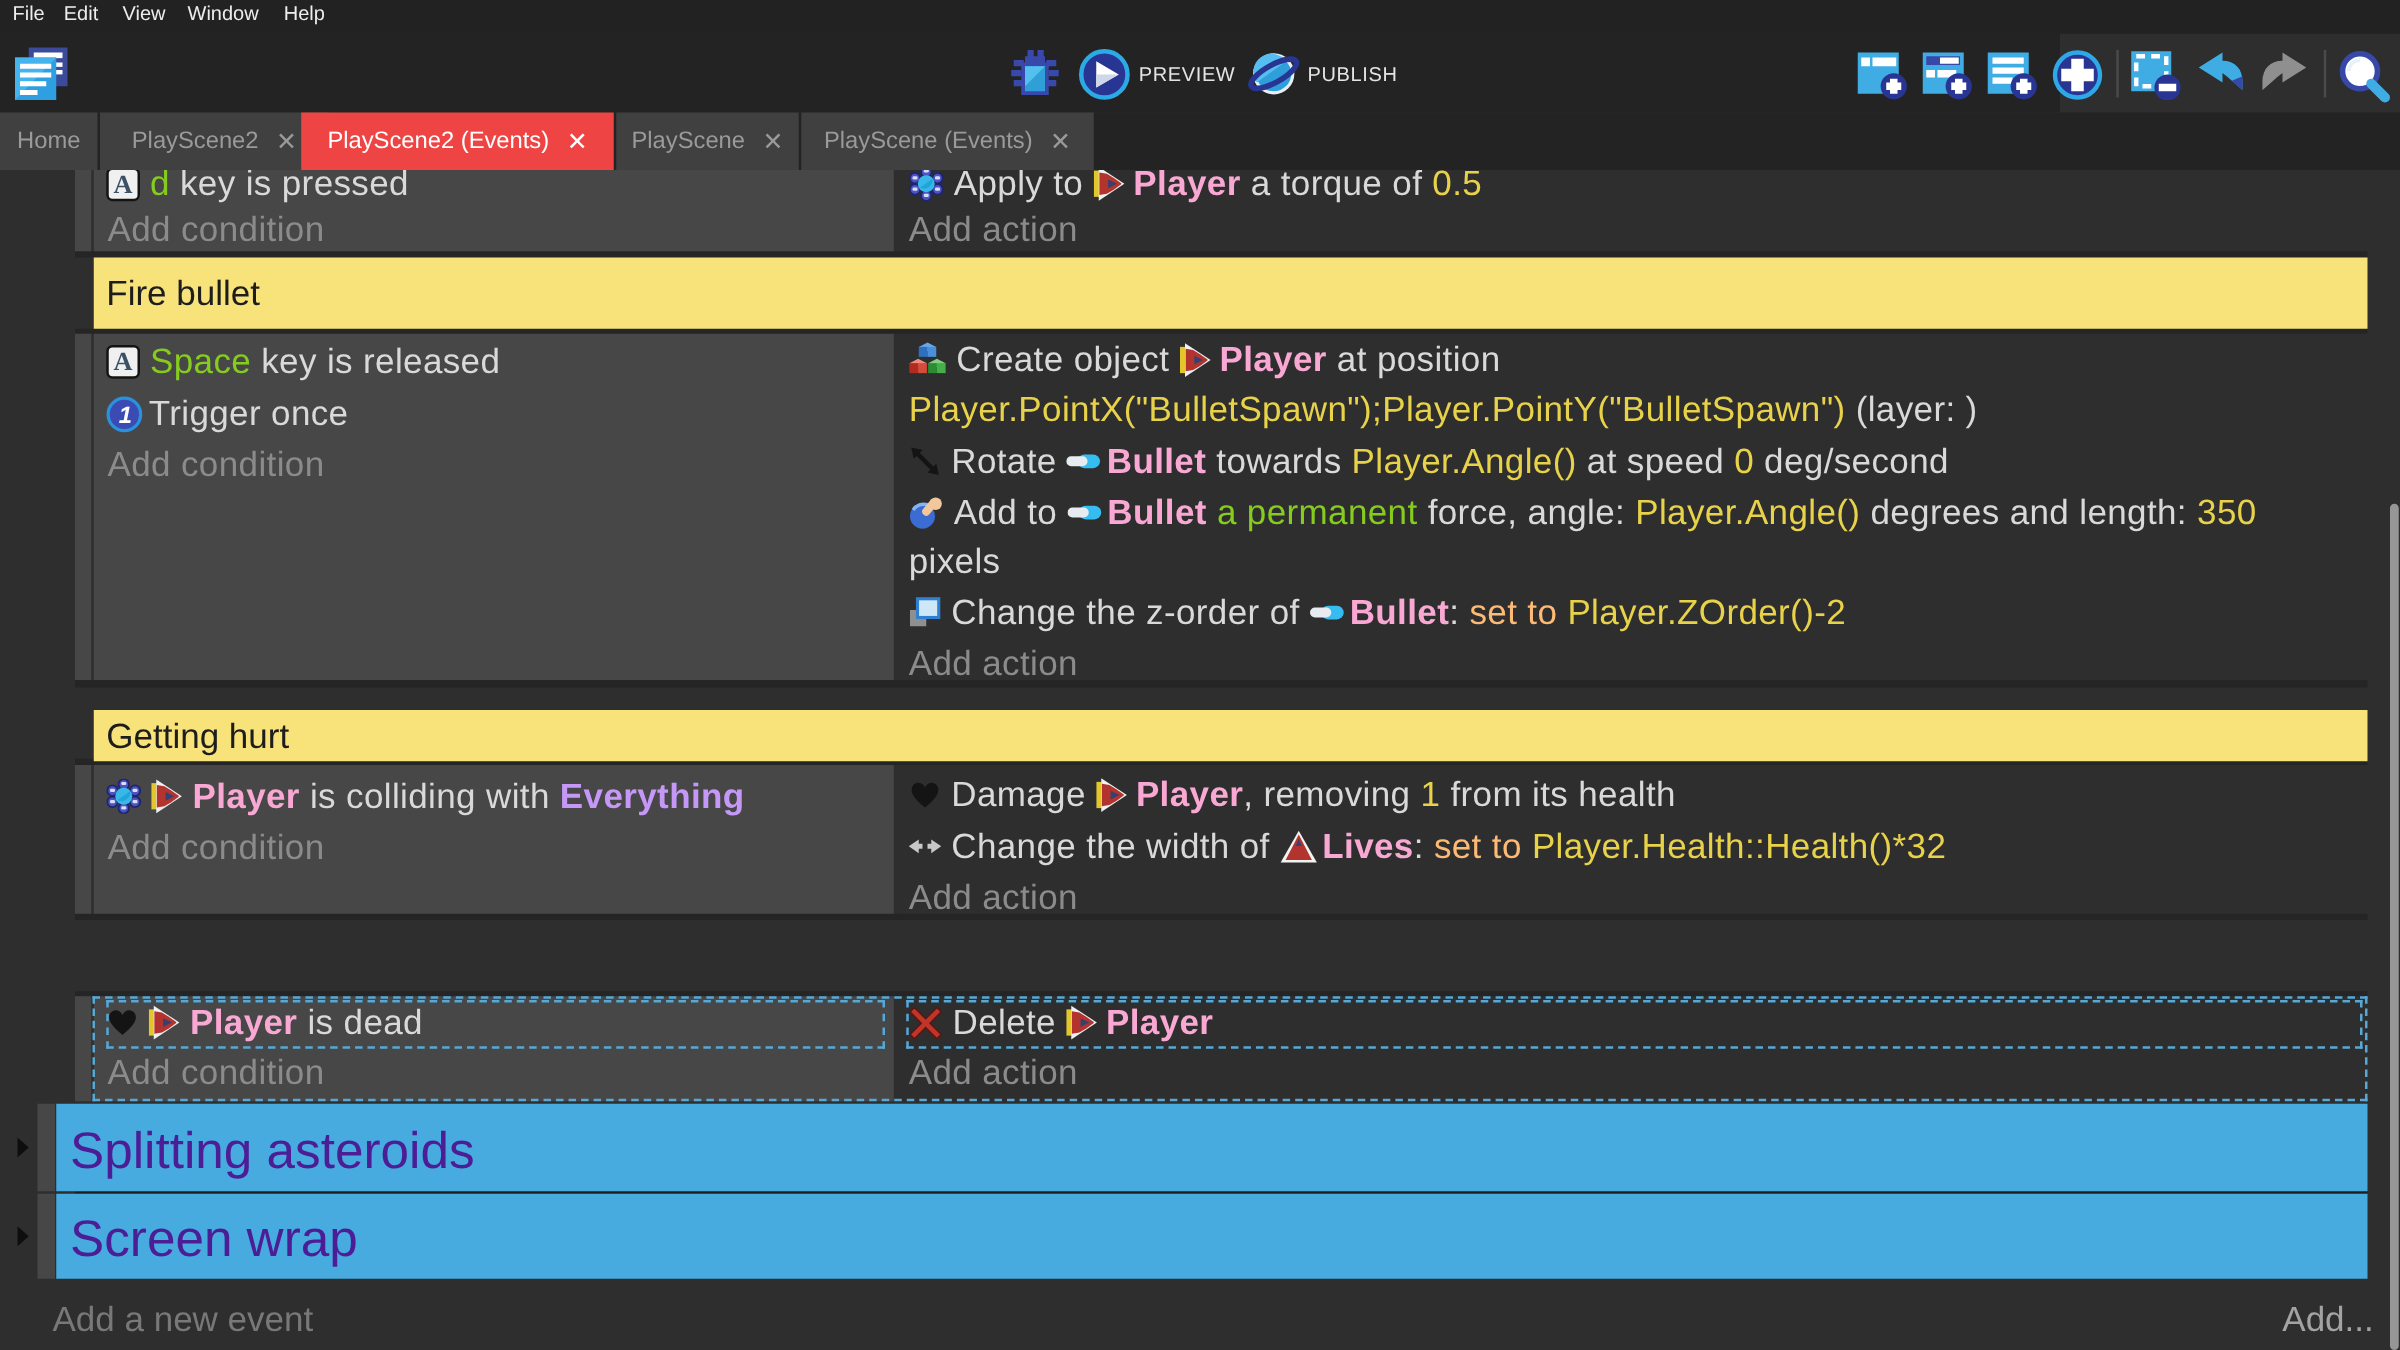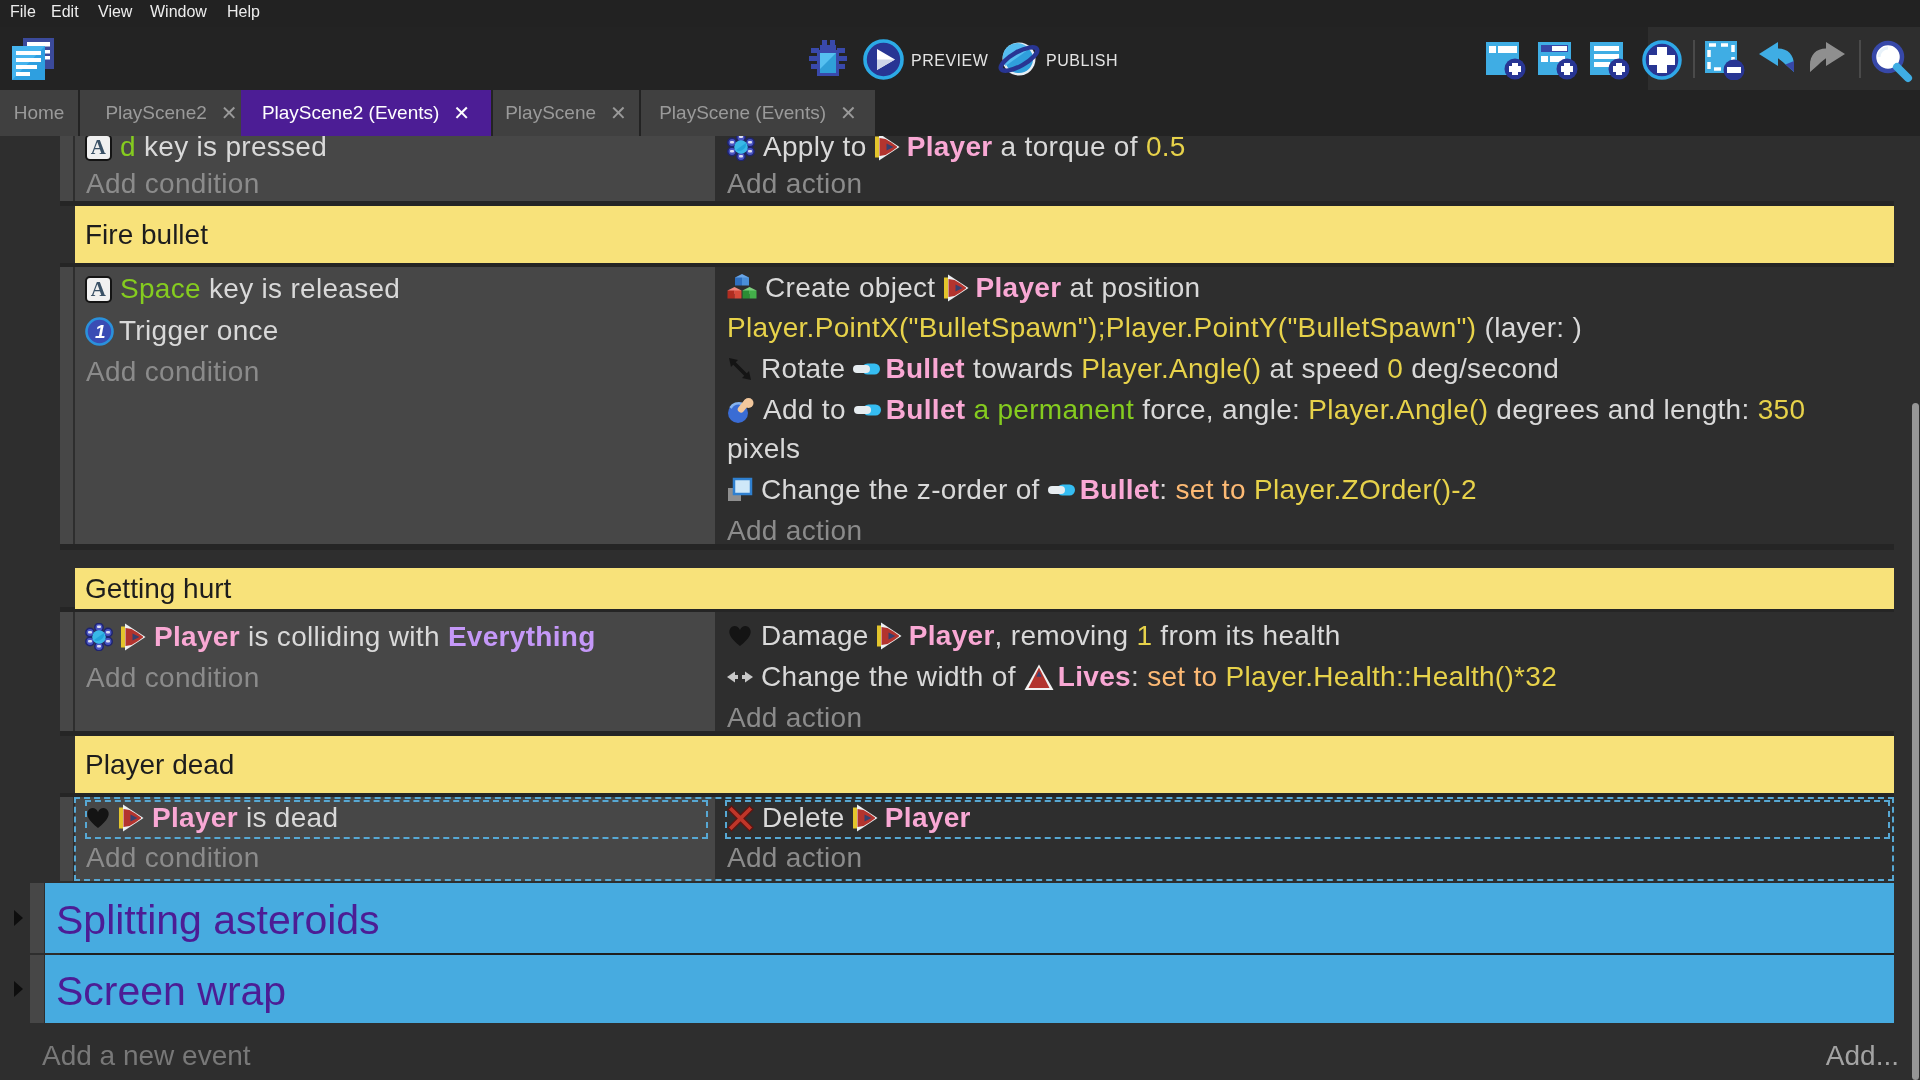--- a/index.html
+++ b/index.html
@@ -6,21 +6,21 @@
 html,body{width:1920px;height:1080px;overflow:hidden}
 body{background:#2e2e2e;font-family:"Liberation Sans",sans-serif;position:relative}
 .abs{position:absolute}
 
 #menubar{position:absolute;left:0;top:0;width:1920px;height:27px;background:#222222;color:#ededed;font-size:16px}
 #menubar span{position:absolute;top:3px}
 #toolbar{position:absolute;left:0;top:27px;width:1648px;height:63px;background:#232323}
 #tabbar{position:absolute;left:0;top:90px;width:1920px;height:46px;background:#232323}
 .tab{position:absolute;top:0;height:46px;background:#404040;color:#9a9a9a;font-size:19px;display:flex;align-items:center;justify-content:center}
 .tab .x{font-size:20px;margin-left:14px;color:#9a9a9a}
-.tab.active{background:#4c1d95;color:#fff}
+.tab.active{background:#ef4444;color:#fff}
 .tab.active .x{color:#fff}
 .tbtxt{color:#e4e4e4;font-size:16px;letter-spacing:.5px;position:absolute;top:25px}
 
 #sheet{position:absolute;left:0;top:136px;width:1920px;height:944px;background:#2e2e2e;overflow:hidden}
 .handle{position:absolute;width:13px;background:#474747}
 .gap{position:absolute;left:60px;width:1834px;background:#252525}
 .cond{position:absolute;left:75px;width:640px;background:#474747}
 .act{position:absolute;left:719px;width:1175px;background:#2e2e2e}
 .comment{position:absolute;left:75px;width:1819px;background:#f8e27a;color:#1d1d1d;font-size:28px;display:flex;align-items:center;padding-left:10px}
 .group{position:absolute;left:45px;width:1849px;background:#47abe0;color:#4c1d95;font-size:41px;display:flex;align-items:center;padding-left:11px;padding-top:4px}
@@ -349,21 +349,20 @@
       <span>Change the width of&nbsp;</span>
       <svg class="mi2" width="30" height="27" viewBox="0 0 30 27">
         <polygon points="15,0.5 29.5,26 0.5,26" fill="#f2f2f2"></polygon>
         <polygon points="15,3.5 25.5,24 4.5,24" fill="#b3342e"></polygon>
         <polygon points="15,7 17.6,12.8 12.4,12.8" fill="#3c4270"></polygon>
       </svg>
       <span><b class="o">Lives</b>: <i class="p">set to</i> <i class="y">Player.Health::Health()*32</i></span>
     </div>
 <div class="line gry" style="left:727px;top:562px">Add action</div>
 
-<div class="comment" style="top:600px;height:57px">Player dead</div>
 
 <div class="handle" style="left:60px;top:661px;height:84px"></div>
 <div class="cond" style="top:661px;height:84px"></div>
 <div class="act" style="top:661px;height:84px"></div>
 <div class="line" style="left:85px;top:662px">
       <svg class="mi" width="26" height="24" viewBox="0 0 26 24">
         <path d="M13 22 C3 14 1 9 3 5 C5 1 11 1 13 6 C15 1 21 1 23 5 C25 9 23 14 13 22Z" fill="#141414"></path>
       </svg>
       <svg class="mi" width="25" height="28" viewBox="0 0 25 28">
         <rect x="0" y="3.5" width="4.5" height="21" fill="#e3c52c"></rect>

